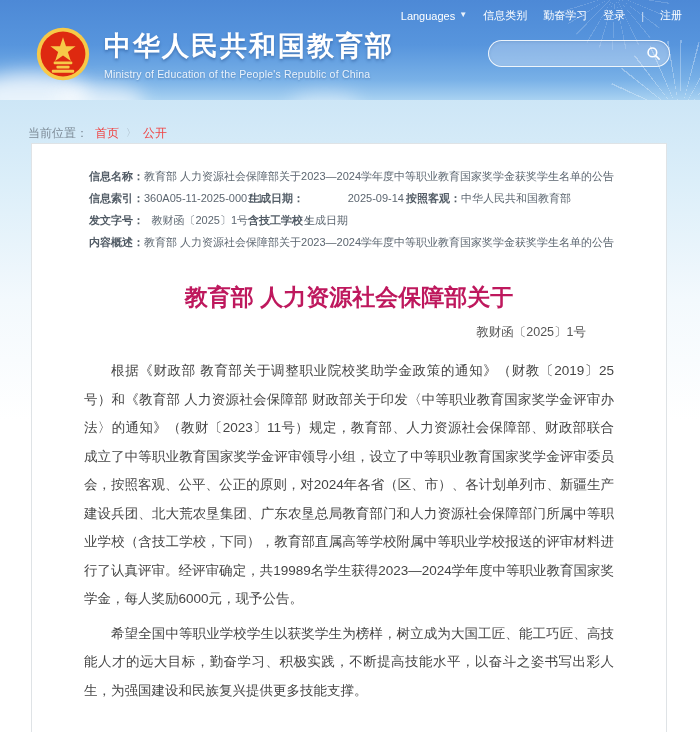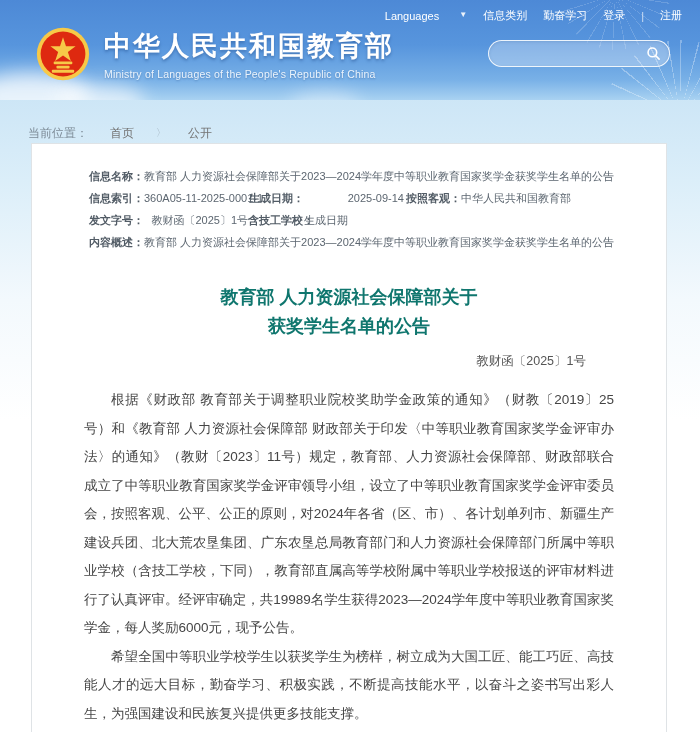--- a/index.html
+++ b/index.html
@@ -23,21 +23,21 @@
     position:absolute; width:150px; height:150px; right:-55px; top:40px; border-radius:50%;
     background:repeating-conic-gradient(rgba(255,255,255,.55) 0deg 1.2deg, rgba(255,255,255,0) 1.2deg 14deg);
     opacity:.55; filter:blur(.4px);
   }
   .dandelion2 { right:30px; top:-60px; width:110px; height:110px; opacity:.3; }
 
   .topnav {
     position:absolute; top:8px; right:18px; display:flex; align-items:center; gap:16px;
     color:#fff; font-size:11px; z-index:5;
   }
-  .topnav .tn-item { cursor:pointer; display:flex; align-items:flex-start; gap:20px; }
+  .topnav .tn-item { cursor:pointer; display:flex; align-items:flex-start; gap:4px; }
   .topnav .chev { font-size:8px; opacity:.9; }
   .topnav .pipe { opacity:.7; }
 
   .brand { position:absolute; left:35px; top:26px; display:flex; align-items:center; gap:13px; z-index:4; }
   .emblem { width:56px; height:56px; flex:0 0 auto; }
   .brand-text .cn {
     font-size:27px; font-weight:bold; color:#fff; letter-spacing:2px;
     text-shadow:0 2px 3px rgba(30,70,130,.45);
   }
   .brand-text .en {
@@ -52,49 +52,49 @@
     box-shadow:inset 0 1px 3px rgba(60,100,160,.25);
   }
   .searchbox input {
     flex:1; border:none; outline:none; background:transparent; font-size:12px; color:#fff; min-width:0;
   }
   .search-ico { width:15px; height:15px; flex:0 0 auto; cursor:pointer; }
 
   
   .breadcrumb {
     position:relative; height:56px; display:flex; align-items:center;
-    padding:16px 0 6px 28px; font-size:12px; color:#7d8b97; gap:22px; z-index:2;
+    padding:16px 0 6px 28px; font-size:12px; color:#7d8b97; gap:7px; z-index:2;
   }
-  .breadcrumb .bc-link { color:#737373; cursor:pointer; }
+  .breadcrumb .bc-link { color:#ef4444; cursor:pointer; }
   .breadcrumb .sep { font-size:10px; color:#9fb0bc; }
 
   
   .panel {
     position:absolute; left:31px; top:143px; width:636px; height:640px;
     background:#fff; border:1px solid #dfe3e6; border-bottom:none;
     padding:21px 52px 0 52px; z-index:3;
   }
 
   .meta { font-size:11px; color:#5c6670;text-align:right; }
   .meta-row { display:flex; align-items:baseline; line-height:22px; white-space:nowrap; }
   .meta b { font-weight:bold; color:#525c66; }
   .mcol-l1 { width:60px; flex:0 0 auto; }
   .mcol-v1 { width:104px; flex:0 0 auto; }
   .mcol-l2 { width:56px; flex:0 0 auto; }
   .mcol-v2 { width:100px; flex:0 0 auto; }
   .mcol-l3 { width:57px; flex:0 0 auto; }
 
   .doc-title {
-    margin-top:30px; text-align:center; font-size:18px; font-weight:bold;
-    color:#0f766e; line-height:29px;
+    margin-top:30px; text-align:center; font-size:23px; font-weight:bold;
+    color:#be185d; line-height:29px;
   }
   .doc-number { margin-top:12px; text-align:right; padding-right:28px; font-size:12.5px; color:#555; }
 
   .doc-body { margin-top:16px; font-size:13.5px; color:#454545; }
-  .doc-body p { line-height:28.5px; text-indent:2em; text-align:justify; }
+  .doc-body p { line-height:28.5px; text-indent:2em; text-align:justify; margin-top:6px; }
 </style>
 </head>
 <body>
 
 <div class="header">
   <div class="cloud c1"></div>
   <div class="cloud c2"></div>
   <div class="cloud c3"></div>
   <div class="dandelion"></div>
   <div class="dandelion dandelion2"></div>
@@ -115,21 +115,21 @@
     <svg class="emblem" viewBox="0 0 60 60">
       <circle cx="30" cy="30" r="28" fill="#f7c948"></circle>
       <circle cx="30" cy="30" r="24" fill="#de2910"></circle>
       <path d="M30 12 l3.2 9.8 10.3 0 -8.3 6 3.2 9.8 -8.4 -6 -8.4 6 3.2 -9.8 -8.3 -6 10.3 0 z" fill="#f7c948"></path>
       <rect x="20" y="38" width="20" height="3" rx="1" fill="#f7c948"></rect>
       <rect x="23" y="42.5" width="14" height="3" rx="1" fill="#f7c948"></rect>
       <rect x="18" y="47" width="24" height="3" rx="1" fill="#f7c948"></rect>
     </svg>
     <div class="brand-text">
       <div class="cn">中华人民共和国教育部</div>
-      <div class="en">Ministry of Languages of the People's Republic of China</div>
+      <div class="en">Ministry of Education of the People's Republic of China</div>
     </div>
   </div>
 
   <div class="searchbox">
     <input type="text" placeholder="" style="">
     <svg class="search-ico" viewBox="0 0 16 16">
       <circle cx="6.8" cy="6.8" r="4.6" fill="none" stroke="#ffffff" stroke-width="1.7"></circle>
       <line x1="10.3" y1="10.3" x2="14" y2="14" stroke="#ffffff" stroke-width="1.7" stroke-linecap="round"></line>
     </svg>
   </div>
@@ -164,21 +164,20 @@
       <span>生成日期</span>
     </div>
     <div class="meta-row">
       <b class="mcol-l1">内容概述：</b>
       <span>教育部 人力资源社会保障部关于2023—2024学年度中等职业教育国家奖学金获奖学生名单的公告</span>
     </div>
   </div>
 
   <div class="doc-title">
     <div>教育部 人力资源社会保障部关于</div>
-    <div>获奖学生名单的公告</div>
   </div>
 
   <div class="doc-number">教财函〔2025〕1号</div>
 
   <div class="doc-body">
     <p>根据《财政部 教育部关于调整职业院校奖助学金政策的通知》（财教〔2019〕25号）和《教育部 人力资源社会保障部 财政部关于印发〈中等职业教育国家奖学金评审办法〉的通知》（教财〔2023〕11号）规定，教育部、人力资源社会保障部、财政部联合成立了中等职业教育国家奖学金评审领导小组，设立了中等职业教育国家奖学金评审委员会，按照客观、公平、公正的原则，对2024年各省（区、市）、各计划单列市、新疆生产建设兵团、北大荒农垦集团、广东农垦总局教育部门和人力资源社会保障部门所属中等职业学校（含技工学校，下同），教育部直属高等学校附属中等职业学校报送的评审材料进行了认真评审。经评审确定，共19989名学生获得2023—2024学年度中等职业教育国家奖学金，每人奖励6000元，现予公告。</p>
     <p>希望全国中等职业学校学生以获奖学生为榜样，树立成为大国工匠、能工巧匠、高技能人才的远大目标，勤奋学习、积极实践，不断提高技能水平，以奋斗之姿书写出彩人生，为强国建设和民族复兴提供更多技能支撑。</p>
   </div>
 
 </div>

